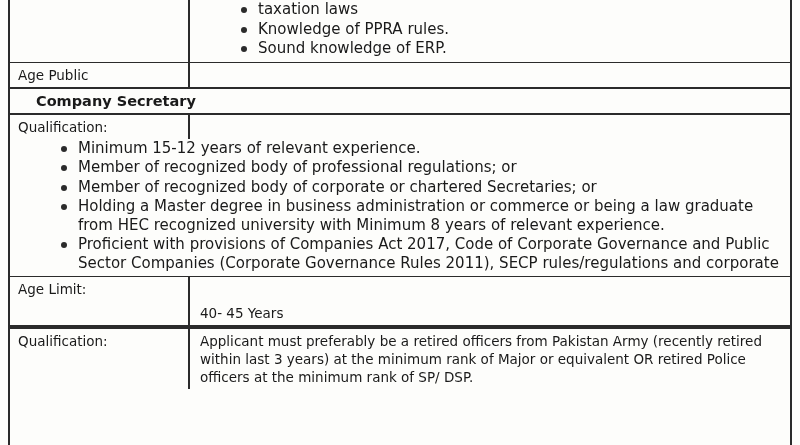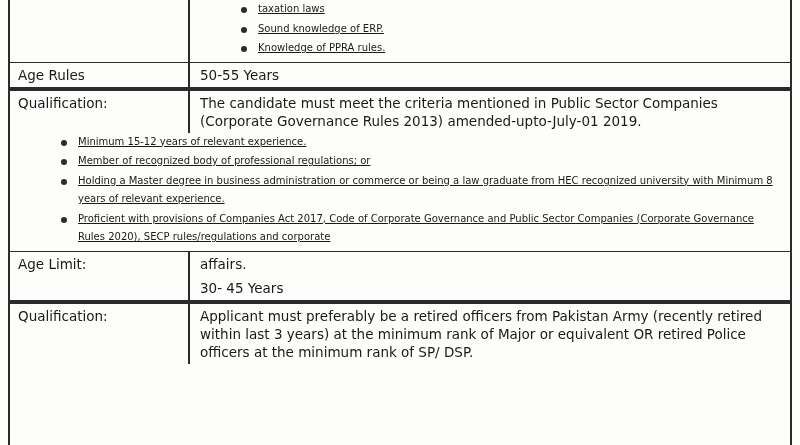--- a/index.html
+++ b/index.html
@@ -78,25 +78,24 @@
   .value-cell.nopad {
     padding-top: 0;
   }
   ul.bullets {
     margin: 0 0 0 0;
     padding-left: 58px;
     list-style: none;
   }
   ul.bullets li {
     position: relative;
-    font-size: 10px;
+    font-size: 15px;
     line-height: 18.5px;
     padding-left: 0;
     margin: 0 0 1px 0;
-    text-decoration: underline;
   }
   ul.bullets li::before {
     content: "";
     position: absolute;
     left: -17px;
     top: 7px;
     width: 6px;
     height: 6px;
     background: #2b2b2b;
     border-radius: 50%;
@@ -122,64 +121,65 @@
   <div class="frame-left"></div>
   <div class="frame-right"></div>
 
   <div class="content">
 
     <div class="row">
       <div class="label-cell">&nbsp;</div>
       <div class="value-cell nopad">
         <ul class="bullets">
           <li>taxation laws</li>
+          <li>Knowledge of PPRA rules.</li>
           <li>Sound knowledge of ERP.</li>
-          <li>Knowledge of PPRA rules.</li>
         </ul>
       </div>
     </div>
 
     <div class="hrule thin"></div>
 
     <div class="row">
-      <div class="label-cell">Age Rules</div>
-      <div class="value-cell">50-55 Years</div>
+      <div class="label-cell">Age Public</div>
     </div>
 
     <div class="hrule"></div>
 
+    <div class="section-title-row">
+      <div class="section-title">Company Secretary</div>
+    </div>
 
     <div class="hrule"></div>
 
     <div class="row">
       <div class="label-cell">Qualification:</div>
-      <div class="value-cell">The candidate must meet the criteria mentioned in Public Sector Companies (Corporate Governance Rules 2013) amended-upto-July-01 2019.</div>
     </div>
 
     <div class="row">
       <div class="value-cell nopad">
         <ul class="bullets">
           <li>Minimum 15-12 years of relevant experience.</li>
           <li>Member of recognized body of professional regulations; or</li>
+          <li>Member of recognized body of corporate or chartered Secretaries; or</li>
           <li>Holding a Master degree in business administration or commerce or being a law graduate from HEC recognized university with Minimum 8 years of relevant experience.</li>
-          <li>Proficient with provisions of Companies Act 2017, Code of Corporate Governance and Public Sector Companies (Corporate Governance Rules 2020), SECP rules/regulations and corporate</li>
+          <li>Proficient with provisions of Companies Act 2017, Code of Corporate Governance and Public Sector Companies (Corporate Governance Rules 2011), SECP rules/regulations and corporate</li>
         </ul>
       </div>
     </div>
 
     <div class="hrule thin"></div>
 
     <div class="row">
       <div class="label-cell">Age Limit:</div>
-      <div class="value-cell">affairs.</div>
     </div>
 
     <div class="row">
       <div class="label-cell">&nbsp;</div>
-      <div class="value-cell">30- 45 Years</div>
+      <div class="value-cell">40- 45 Years</div>
     </div>
 
     <div class="hrule"></div>
 
 
     <div class="hrule"></div>
 
     <div class="row">
       <div class="label-cell">Qualification:</div>
       <div class="value-cell">Applicant must preferably be a retired officers from Pakistan Army (recently retired within last 3 years) at the minimum rank of Major or equivalent OR retired Police officers at the minimum rank of SP/ DSP.</div>

